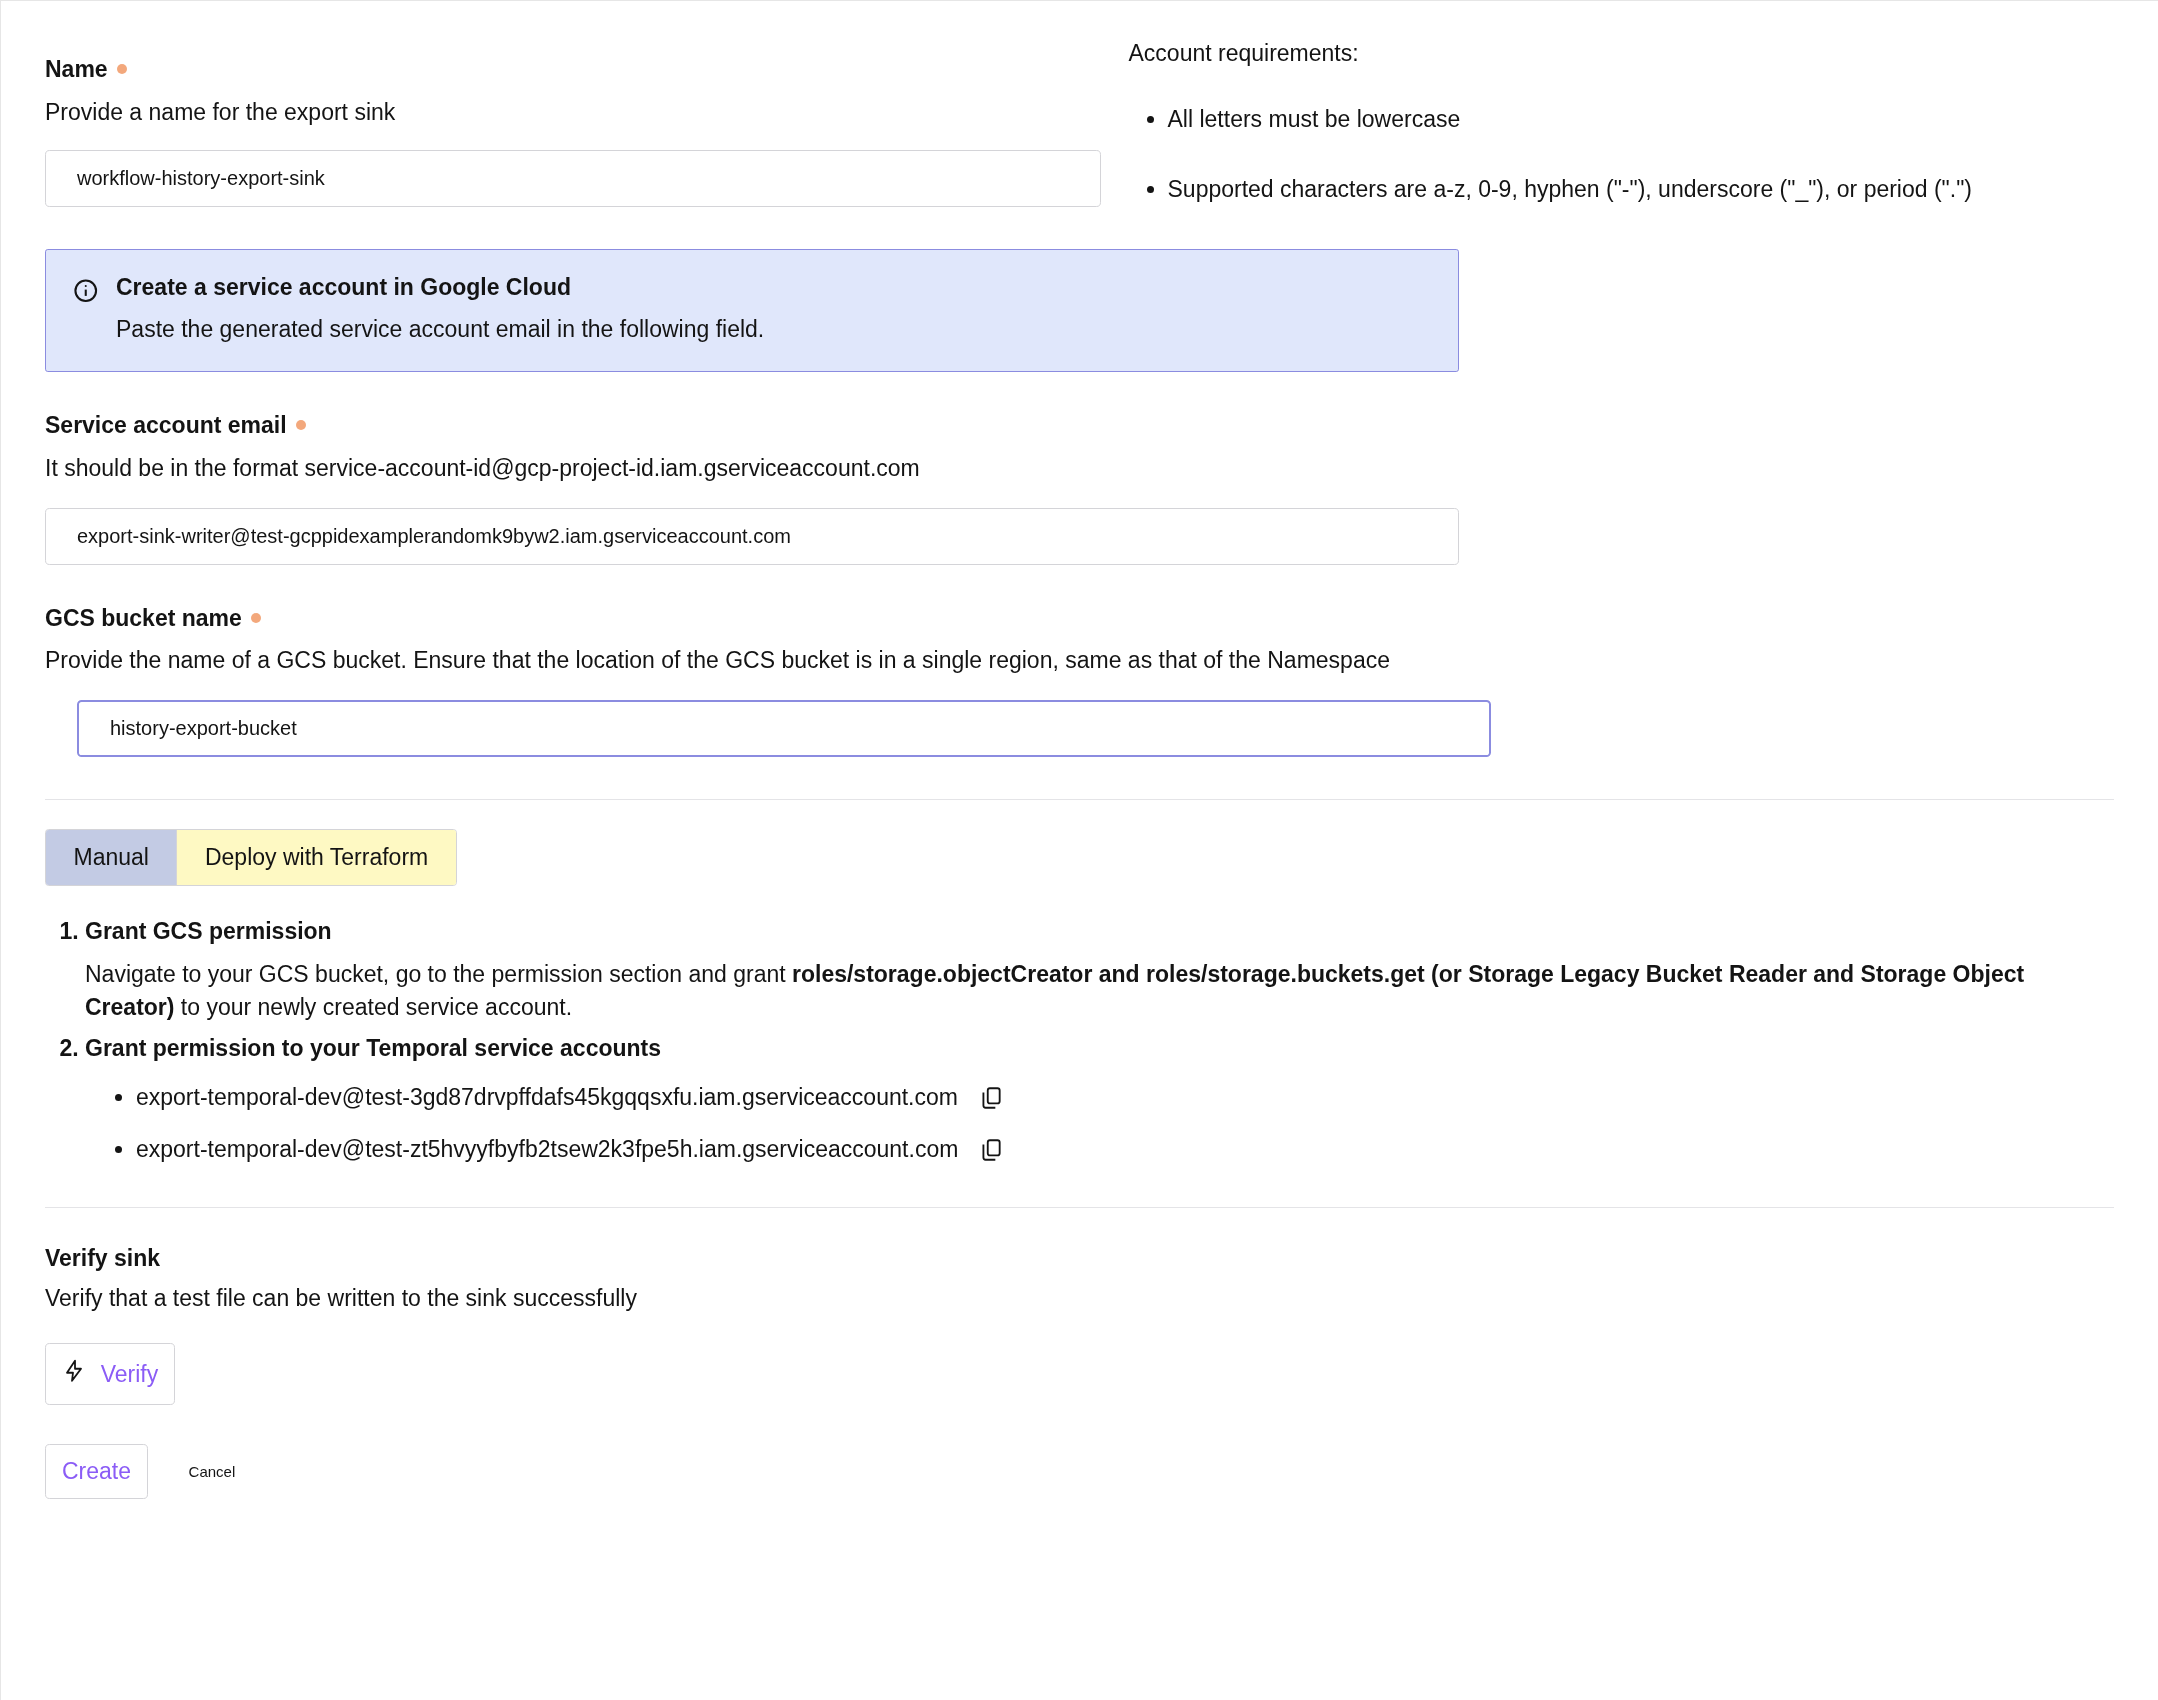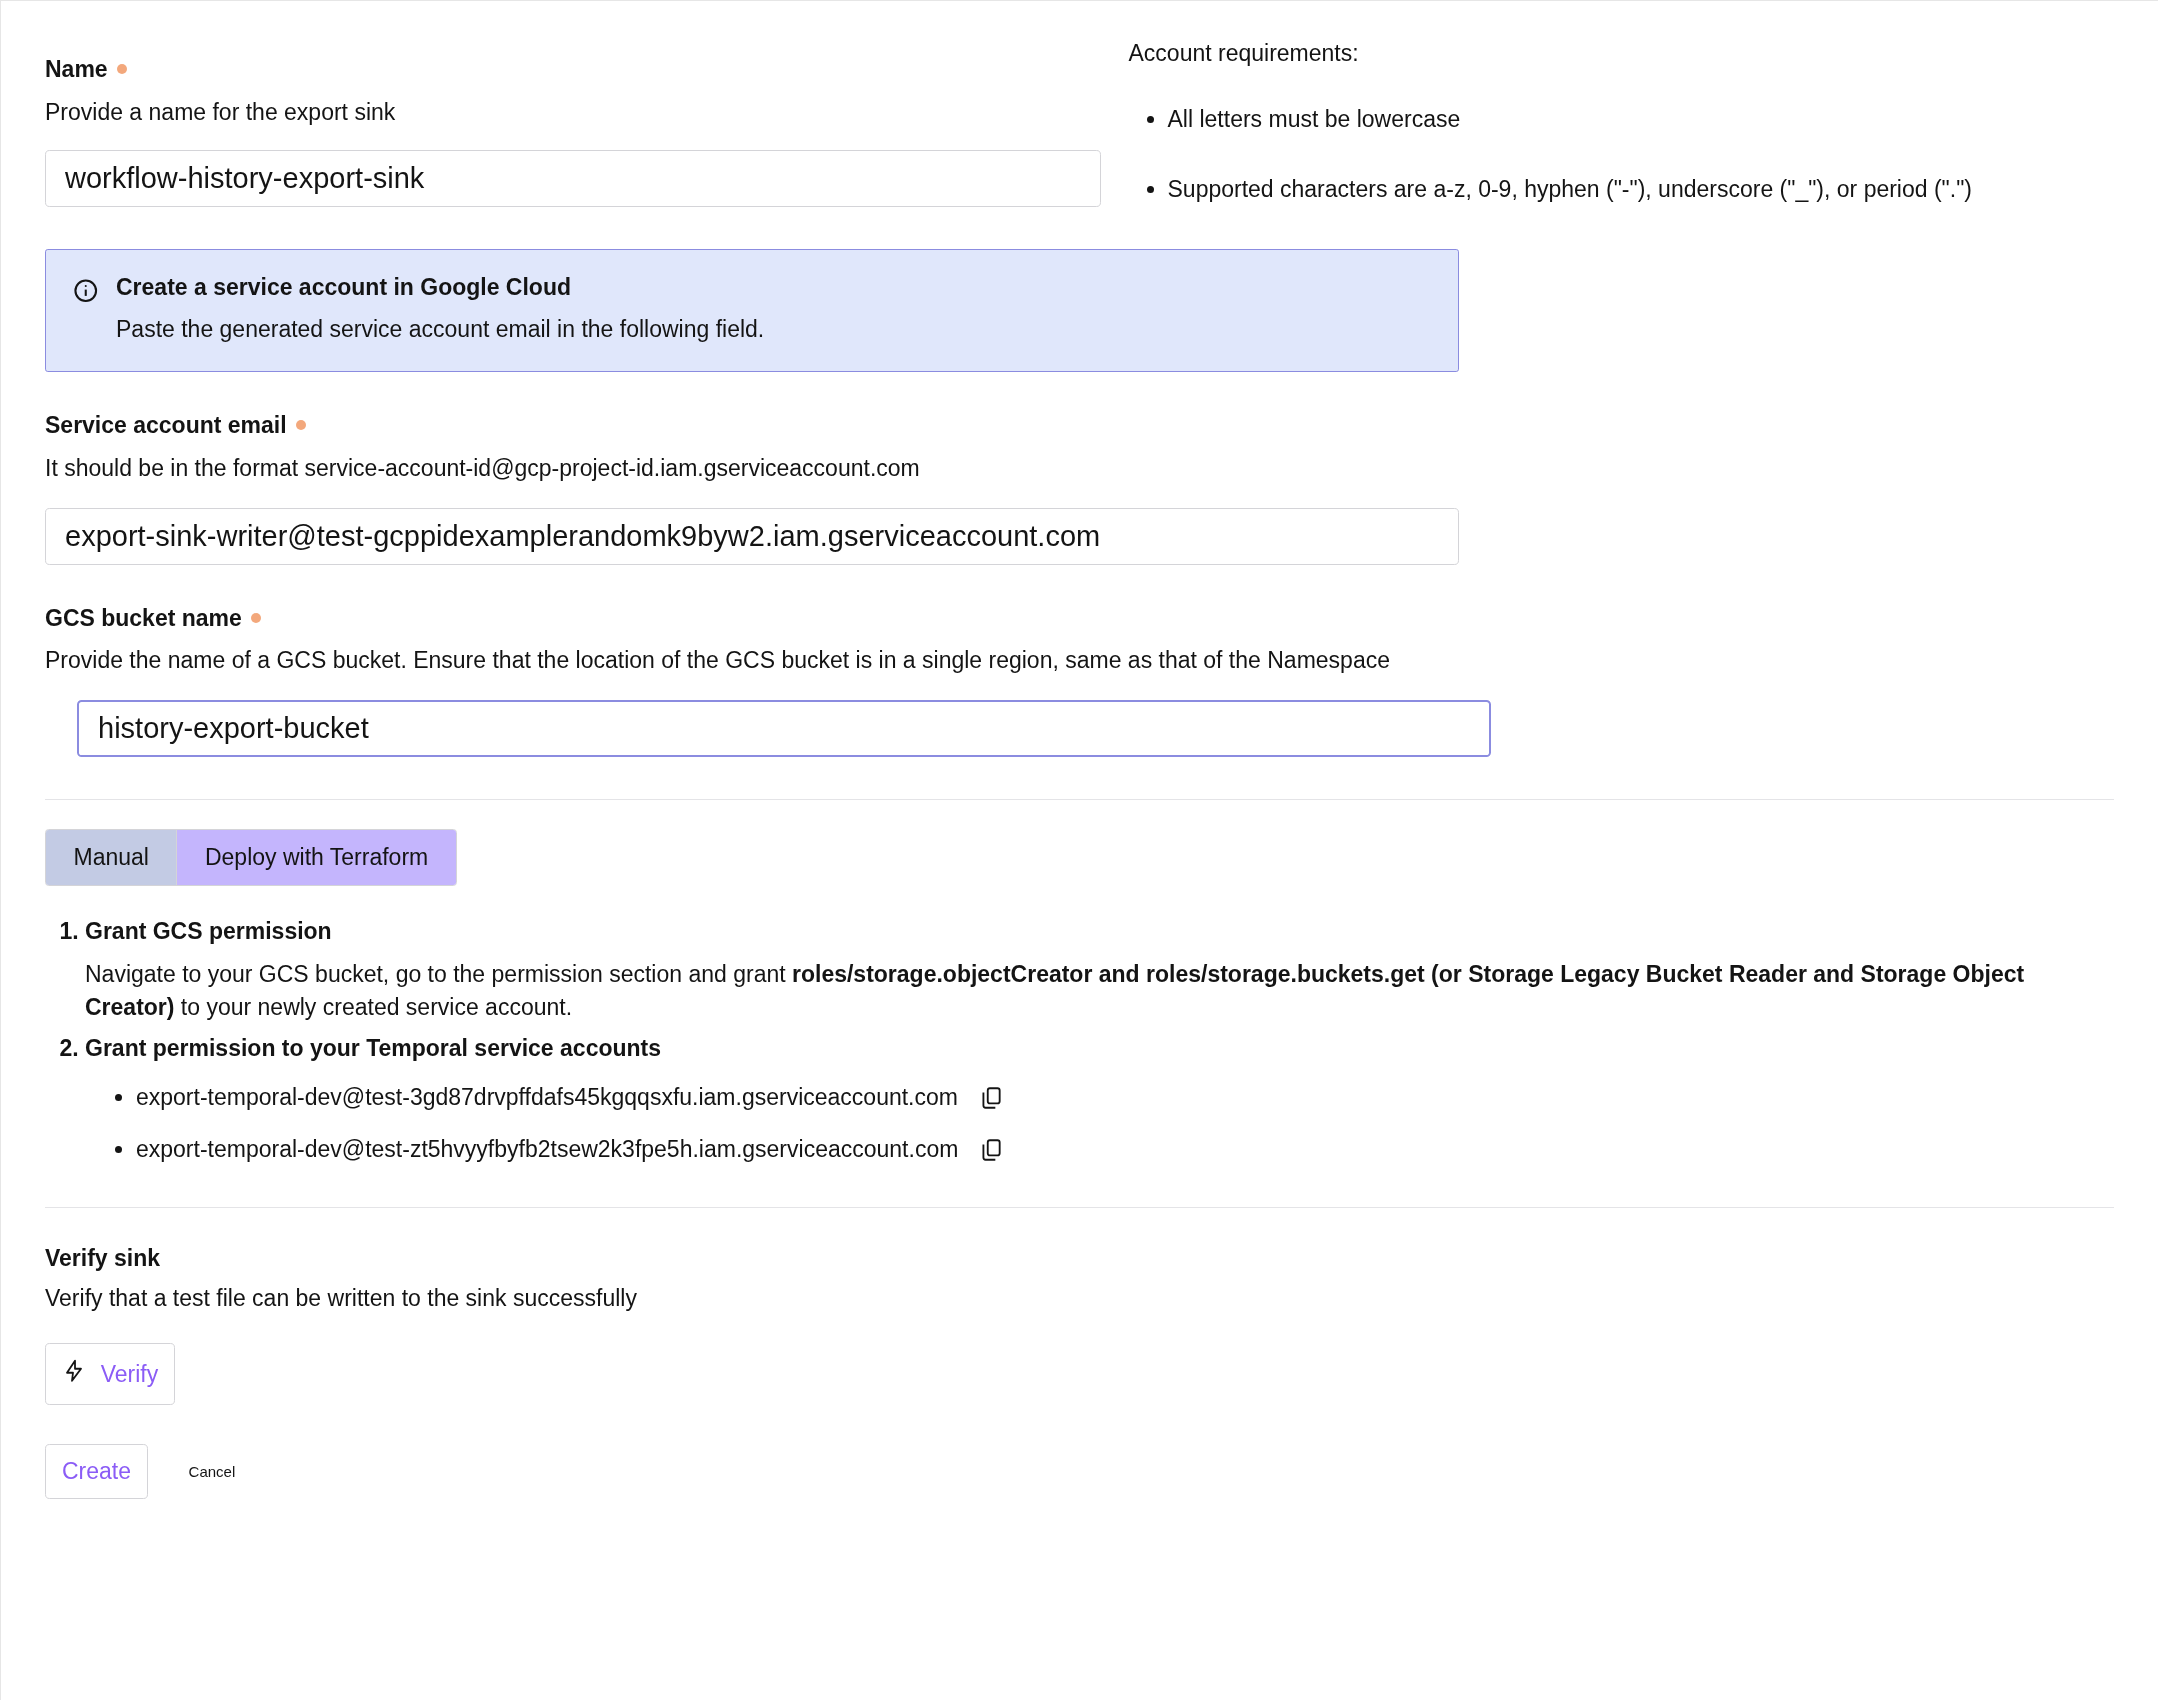--- a/index.html
+++ b/index.html
@@ -46,26 +46,26 @@
   .field-help {
     font-size: 23px;
     font-weight: normal;
     line-height: 1.35;
     color: #141414;
     margin-top: 13px;
   }
   .text-input {
     display: block;
     font-family: "Liberation Sans", sans-serif;
-    font-size: 29px;
+    font-size: 20px;
     color: #141414;
     background: #ffffff;
     border: 1.8px solid #d4d4d8;
     border-radius: 4.6px;
-    padding: 11px 19px;
+    padding: 11px 31px;
     outline: none;
     height: 57px;
   }
   .text-input.focused {
     border: 2.8px solid #8b8ce0;
   }
   .top-row {
     display: flex;
     gap: 27.5px;
     align-items: flex-start;
@@ -127,21 +127,21 @@
     display: flex;
     margin-top: 29px;
     width: fit-content;
     border: 1.8px solid #d4d4d8;
     border-radius: 3.7px;
     overflow: hidden;
   }
   .tab {
     font-size: 23px;
     padding: 13.8px 27.5px;
-    background: #c4b5fd;
+    background: #fef9c3;
     cursor: pointer;
     border-right: 1.8px solid #d4d4d8;
   }
   .tab:last-child { border-right: none; }
   .tab.active { background: #c3cbe4; }
   ol.steps {
     margin: 31px 0 0 0;
     padding-left: 40px;
   }
   ol.steps > li {

